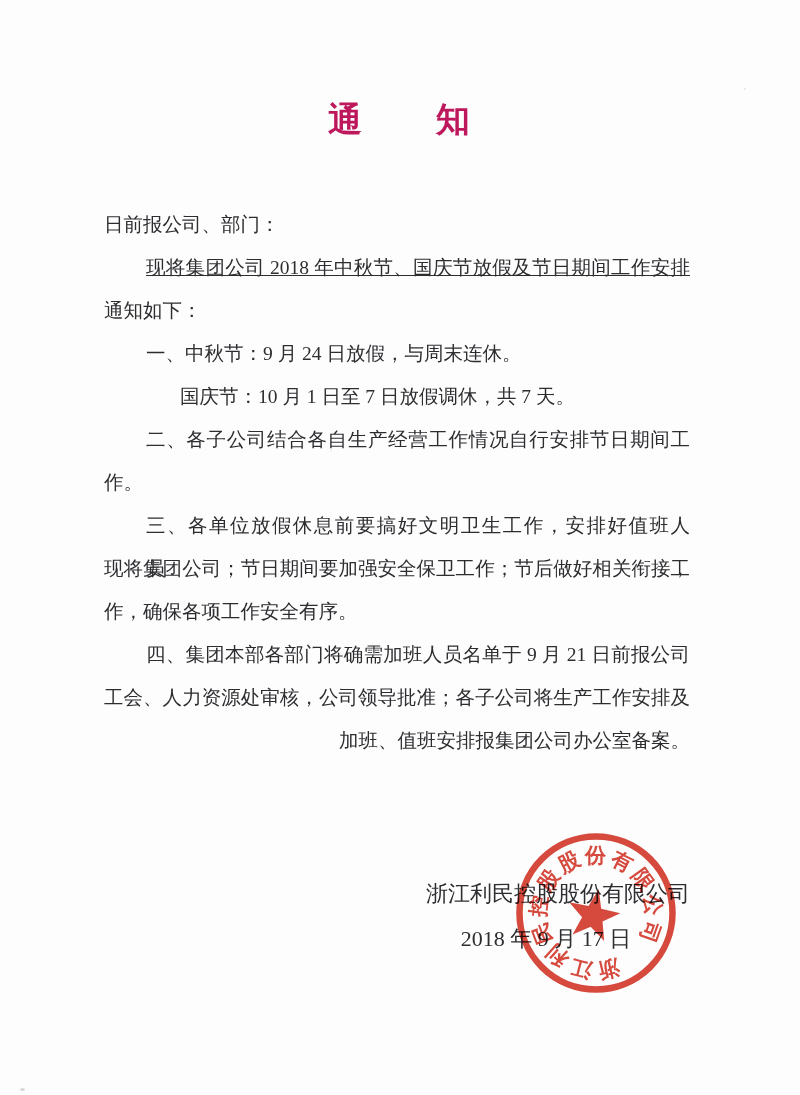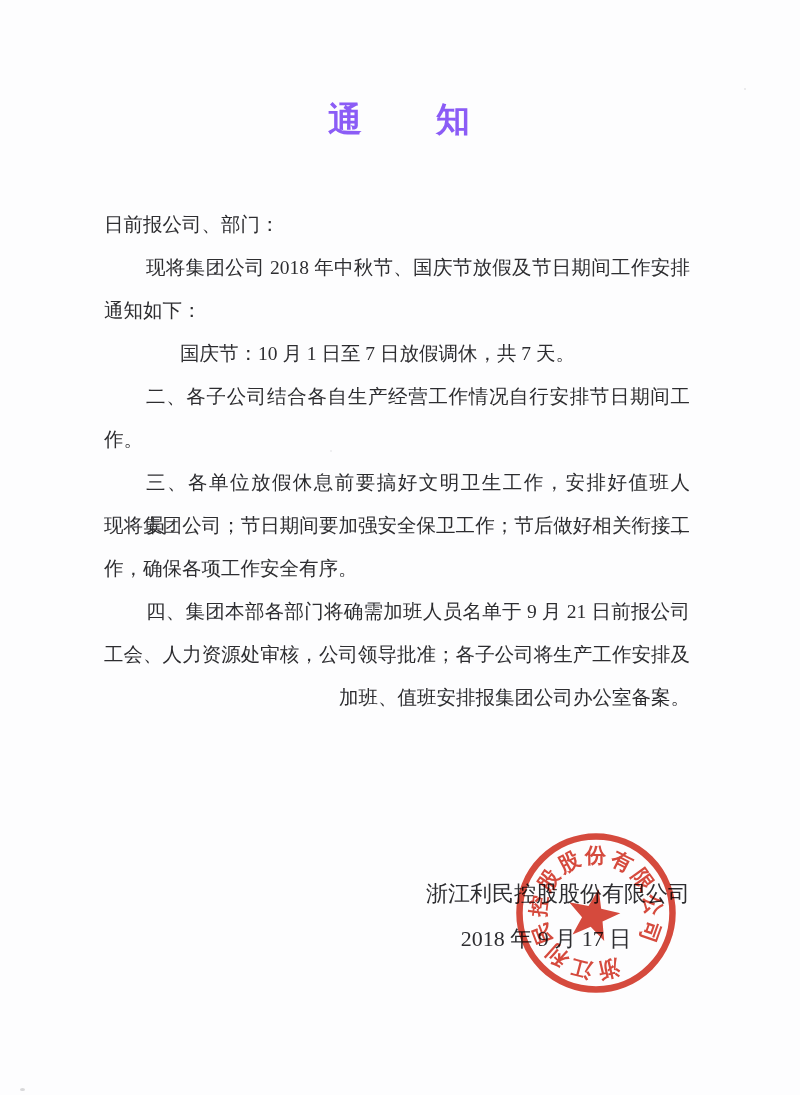--- a/index.html
+++ b/index.html
@@ -12,21 +12,21 @@
     font-family:"Liberation Serif","DejaVu Serif",serif;
     color:#2d2d30;
   }
   .title{
     position:absolute;
     top:98px;left:0;width:800px;height:44px;
     line-height:44px;
     text-align:center;
     font-size:34px;
     font-weight:bold;
-    color:#8b5cf6;
+    color:#be185d;
     letter-spacing:2px;
   }
   .body-lines{
     position:absolute;
     top:203px;left:104px;width:586px;
   }
   .line{
     height:43px;
     line-height:43px;
     font-size:19.5px;
@@ -62,22 +62,23 @@
 </style>
 </head>
 <body>
 
 <div class="page">
 
   <div class="title">通　　知</div>
 
   <div class="body-lines">
       <div class="line" style="padding-left: 0px;">日前报公司、部门：</div>
-      <div class="line j" style="padding-left: 42px;">现将集团公司 2018 年中秋节、国庆节放假及节日期间工作安排</div>
+      <div class="line j" style="padding-left: 42px; text-decoration: underline;">现将集团公司 2018 年中秋节、国庆节放假及节日期间工作安排</div>
       <div class="line" style="padding-left: 0px;">通知如下：</div>
+      <div class="line" style="padding-left: 42px;">一、中秋节：9 月 24 日放假，与周末连休。</div>
       <div class="line" style="padding-left: 76px;">国庆节：10 月 1 日至 7 日放假调休，共 7 天。</div>
       <div class="line j" style="padding-left: 42px;">二、各子公司结合各自生产经营工作情况自行安排节日期间工</div>
       <div class="line" style="padding-left: 0px;">作。</div>
       <div class="line j" style="padding-left: 42px;">三、各单位放假休息前要搞好文明卫生工作，安排好值班人员，</div>
       <div class="line j" style="padding-left: 0px;">现将集团公司；节日期间要加强安全保卫工作；节后做好相关衔接工</div>
       <div class="line" style="padding-left: 0px;">作，确保各项工作安全有序。</div>
       <div class="line j" style="padding-left: 42px;">四、集团本部各部门将确需加班人员名单于 9 月 21 日前报公司</div>
       <div class="line j" style="padding-left: 0px;">工会、人力资源处审核，公司领导批准；各子公司将生产工作安排及</div>
       <div class="line" style="padding-left: 0px; text-align: right;">加班、值班安排报集团公司办公室备案。</div>
     </div>

